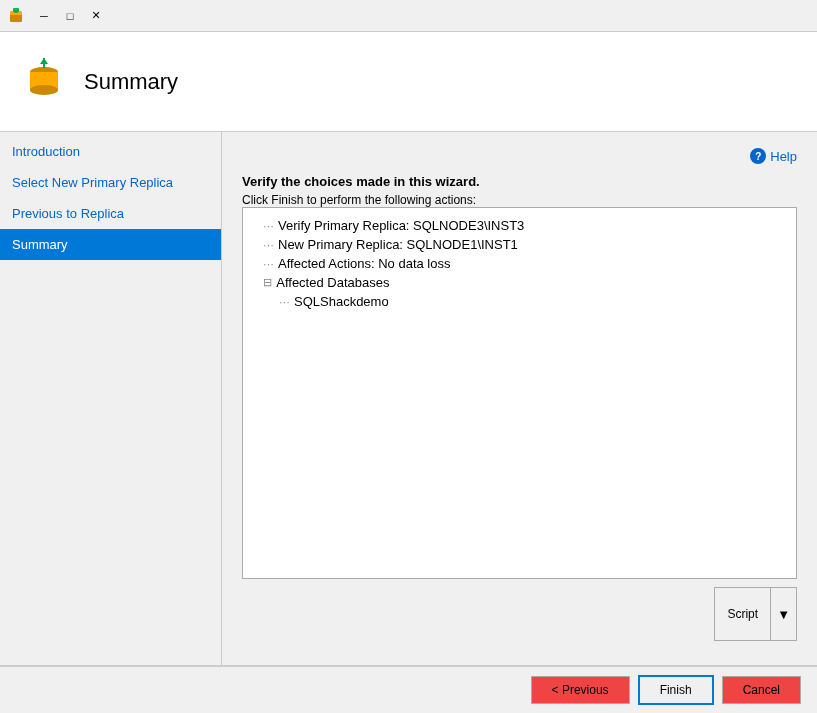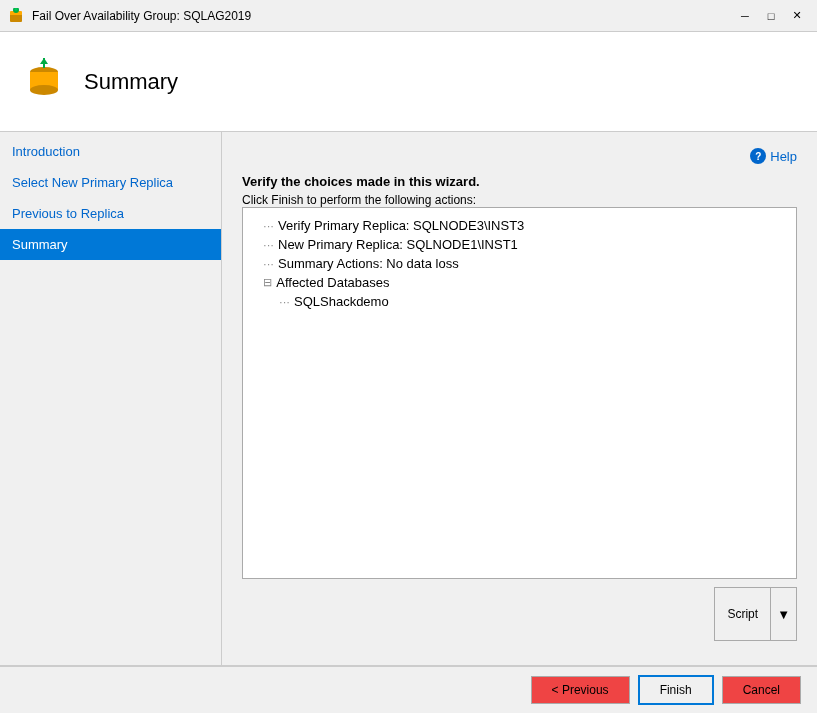--- a/index.html
+++ b/index.html
@@ -161,21 +161,20 @@
 <div class="titlebar">
   <div class="titlebar-icon">
 
     <svg width="16" height="16" viewBox="0 0 16 16">
       <rect x="2" y="6" width="12" height="8" fill="#cc8800" rx="1"></rect>
       <rect x="2" y="3" width="12" height="4" fill="#ffaa00" rx="1"></rect>
       <circle cx="8" cy="2" r="3" fill="#00aa44"></circle>
       <path d="M6 1 L8 0 L10 1 L8 3 Z" fill="#00cc55"></path>
     </svg>
   </div>
-  <span class="titlebar-title">Fail Over Availability Group: SQLAG2019</span>
   <div class="titlebar-controls">
     <button class="titlebar-btn">─</button>
     <button class="titlebar-btn">□</button>
     <button class="titlebar-btn close">✕</button>
   </div>
 </div>
 
 <div class="header">
   <div class="header-icon">
     
@@ -224,21 +223,21 @@
         <span class="tree-label">Verify Primary Replica: SQLNODE3\INST3</span>
       </div>
 
       <div class="tree-item tree-indent-1">
         <span class="tree-connector">···</span>
         <span class="tree-label">New Primary Replica: SQLNODE1\INST1</span>
       </div>
 
       <div class="tree-item tree-indent-1">
         <span class="tree-connector">···</span>
-        <span class="tree-label">Summary Actions: No data loss</span>
+        <span class="tree-label">Affected Actions: No data loss</span>
       </div>
 
       <div class="tree-item tree-indent-1">
         <span class="tree-expand">⊟</span>
         <span class="tree-label">Affected Databases</span>
       </div>
 
       <div class="tree-item tree-indent-2">
         <span class="tree-connector">···</span>
         <span class="tree-label">SQLShackdemo</span>

